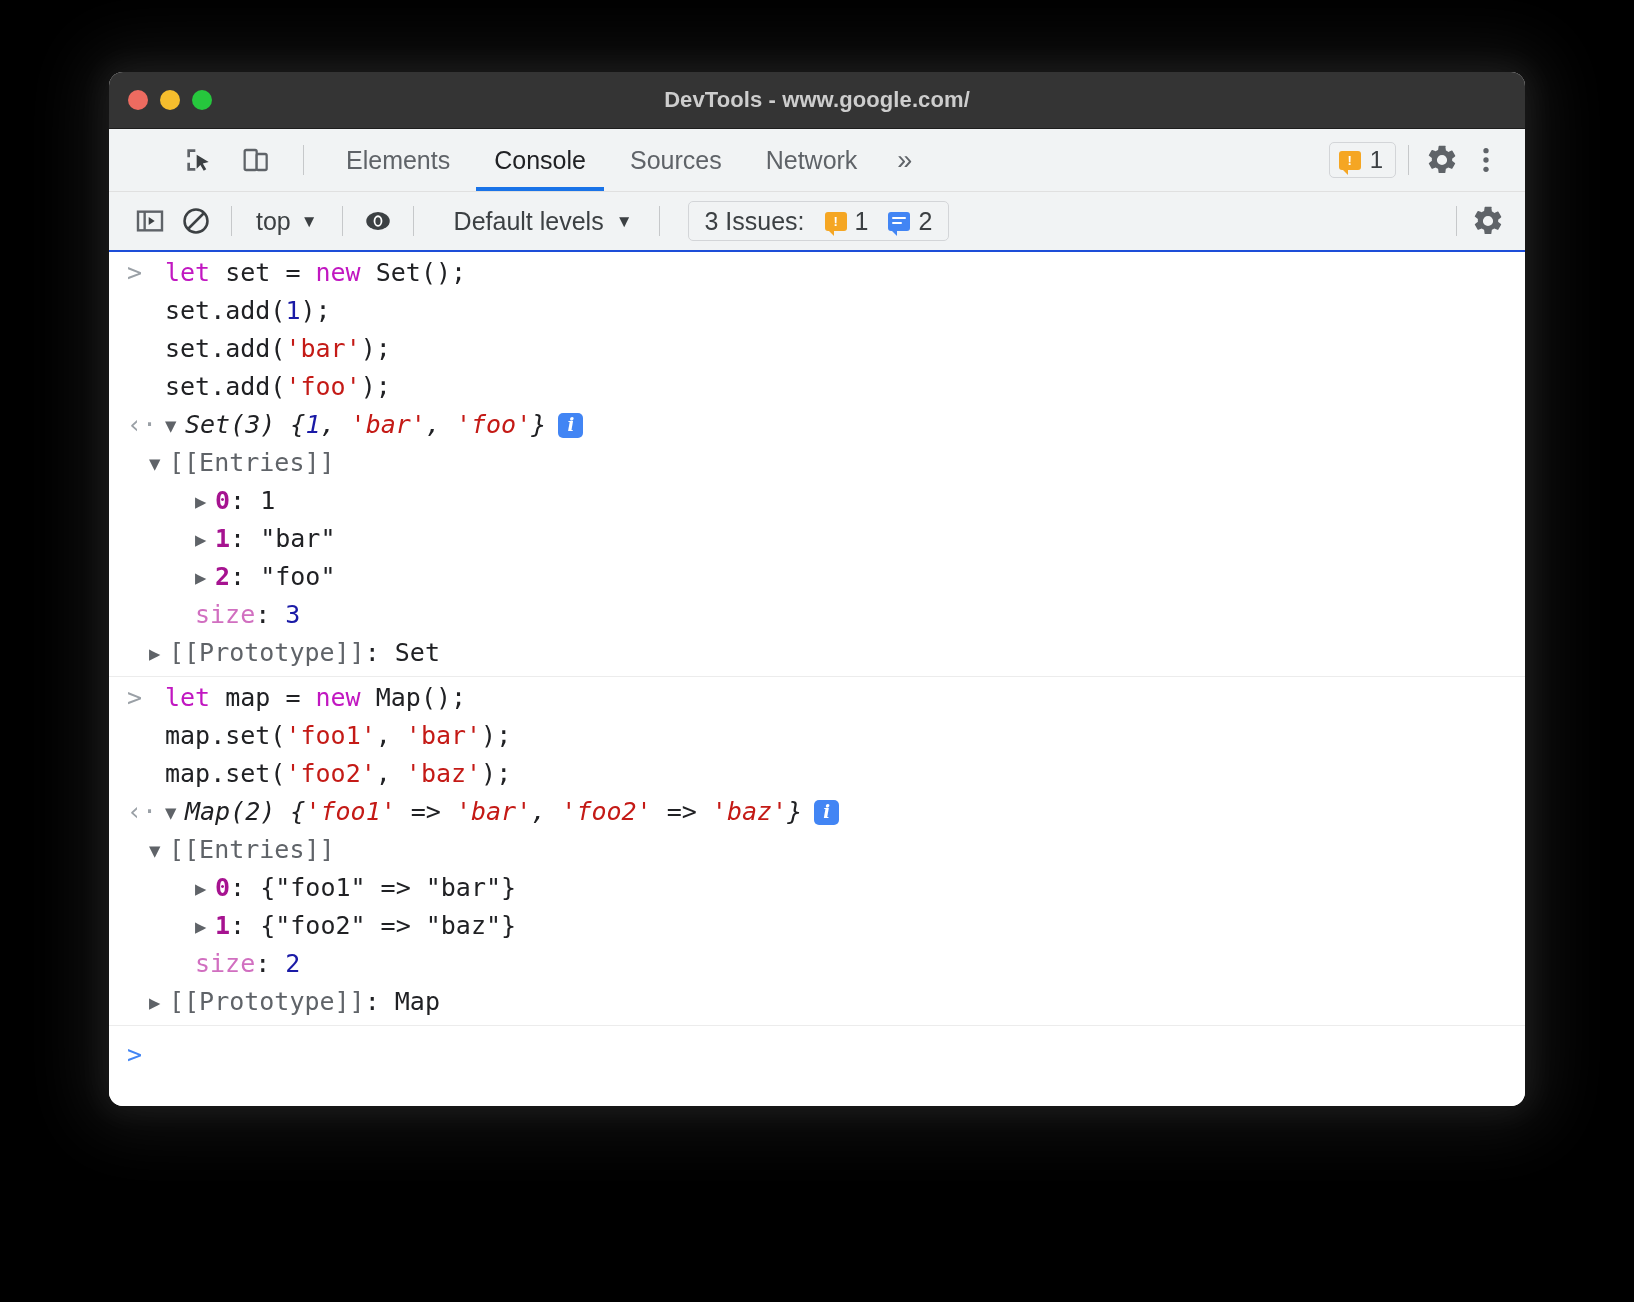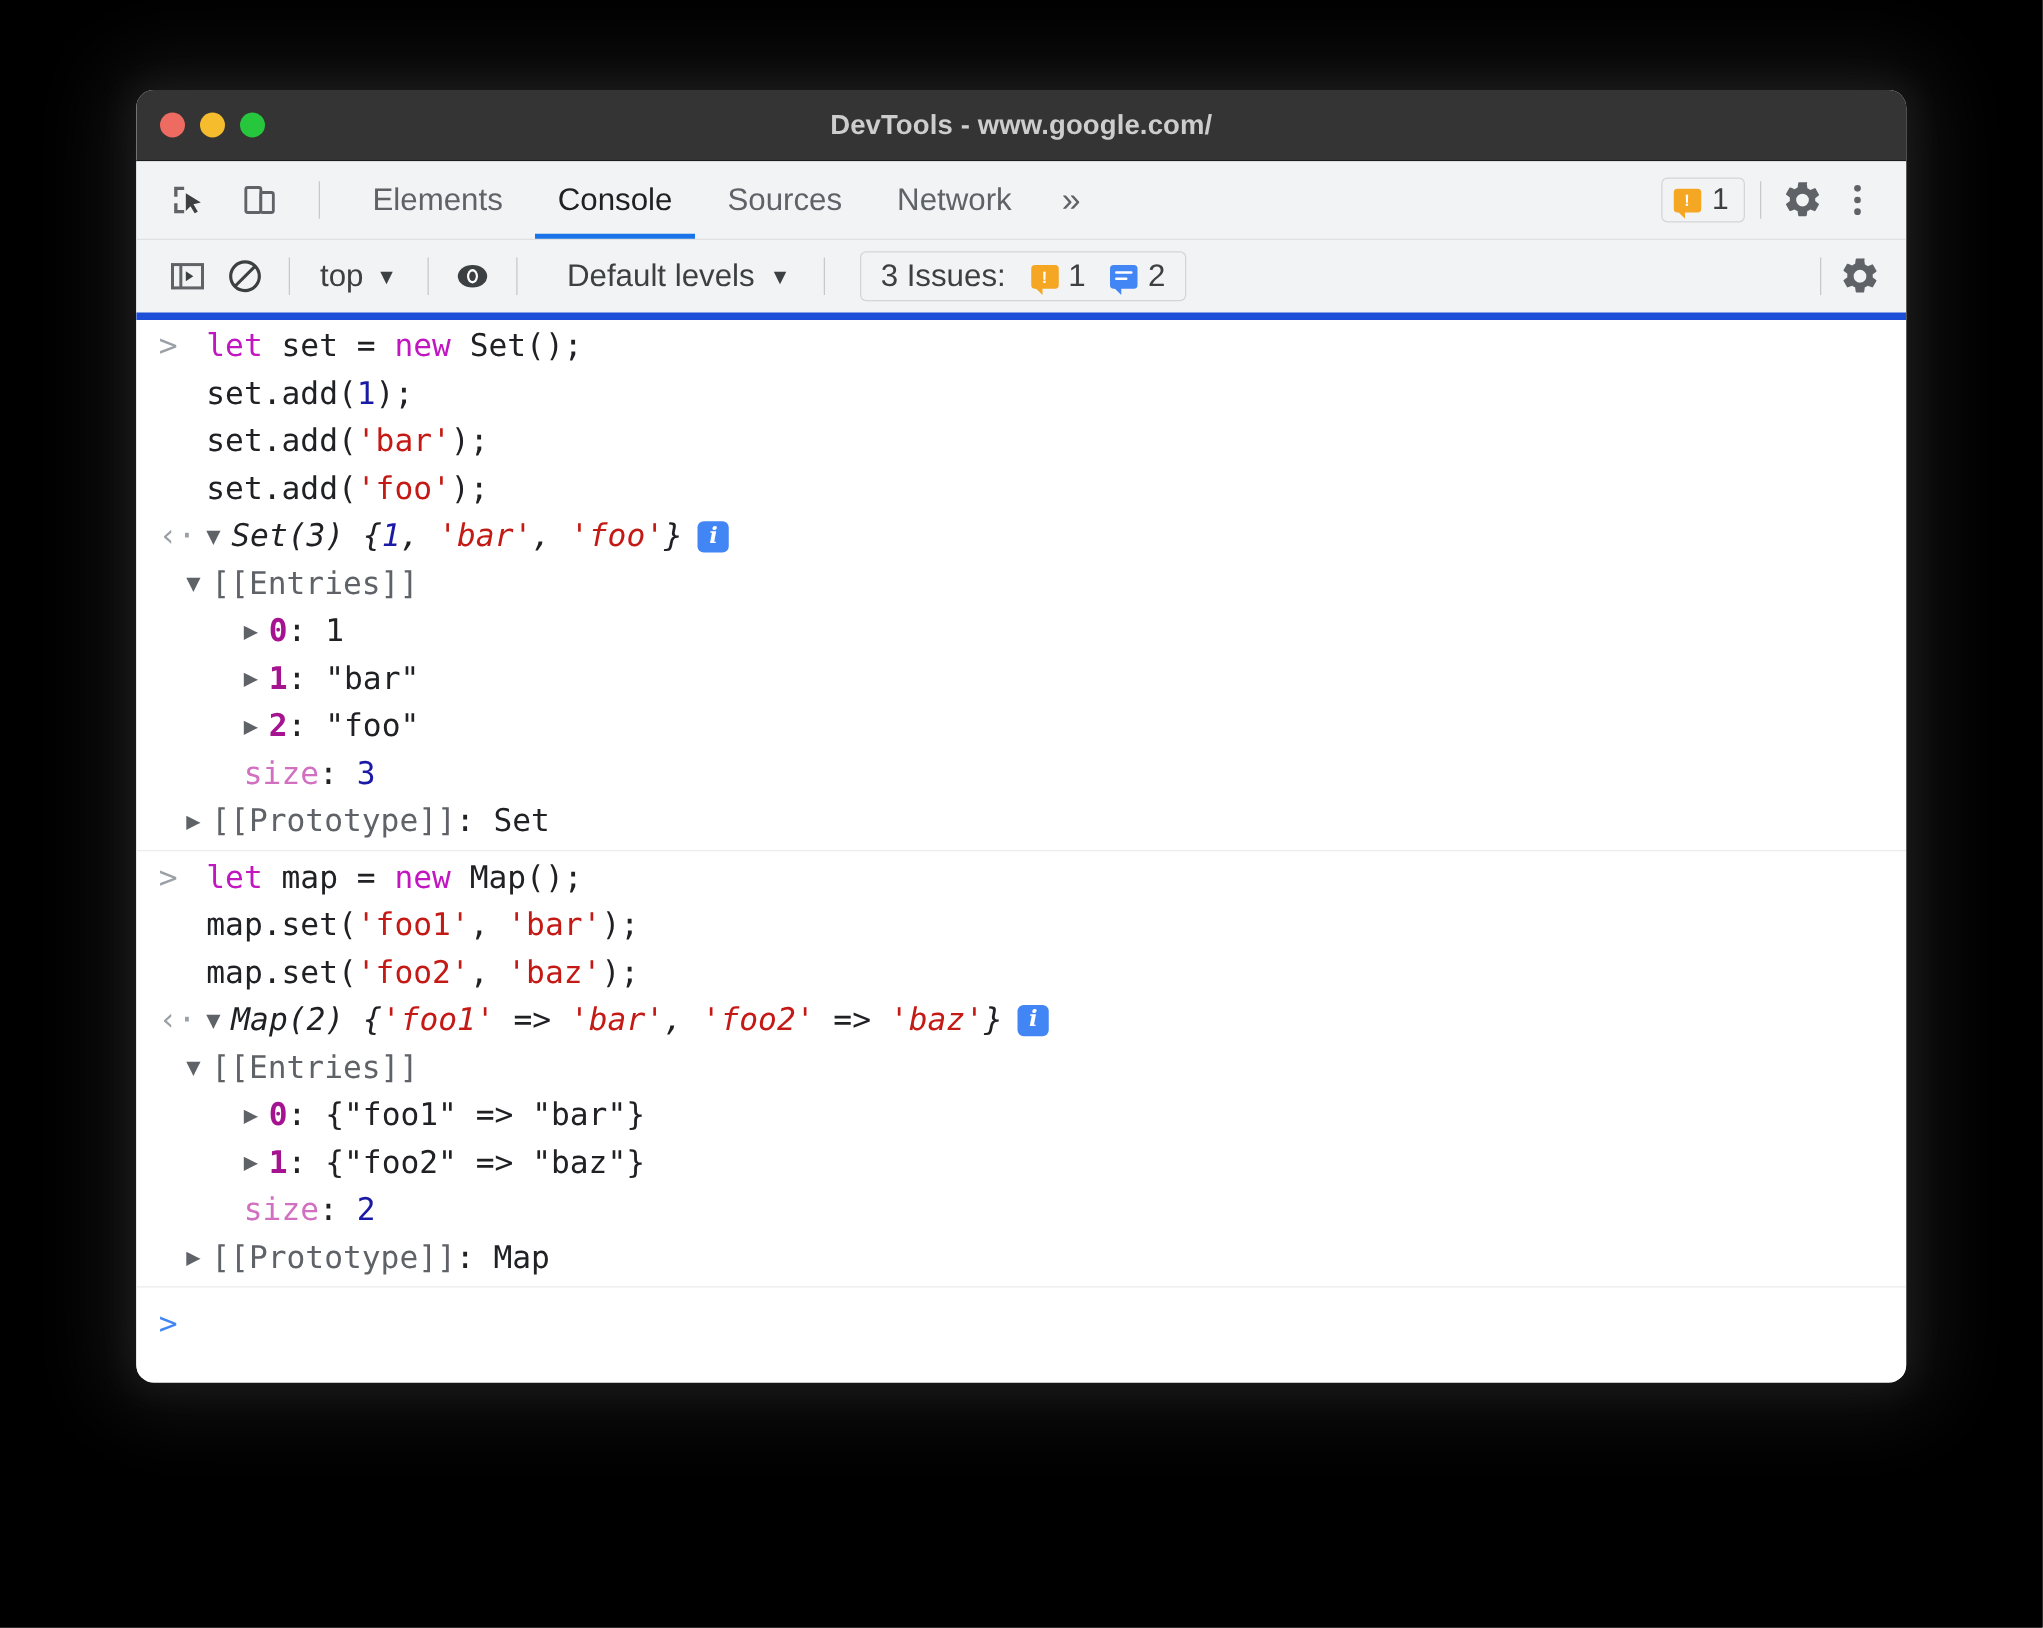--- a/index.html
+++ b/index.html
@@ -72,20 +72,21 @@
   }
 
   
   .tabbar {
     height: 62px;
     background: #f1f3f4;
     display: flex;
     align-items: stretch;
     border-bottom: 1px solid #e0e0e0;
     position: relative;
+    padding-left: 48px;
   }
   .tb-left {
     display: flex;
     align-items: center;
     padding-left: 20px;
     gap: 16px;
   }
   .icon-btn {
     width: 42px;
     height: 42px;
@@ -198,21 +199,21 @@
   }
   .bubble .lines i:nth-child(2) { width: 10px; }
 
   
   .filterbar {
     height: 58px;
     background: #f1f3f4;
     display: flex;
     align-items: center;
     padding: 0 16px 0 20px;
-    border-bottom: 6px solid #1d4ed8;
+    border-bottom: 2px solid #1d4ed8;
     gap: 4px;
   }
   .ctx-select {
     display: flex;
     align-items: center;
     gap: 10px;
     font-size: 25px;
     color: #3c4043;
     padding: 0 10px;
   }

